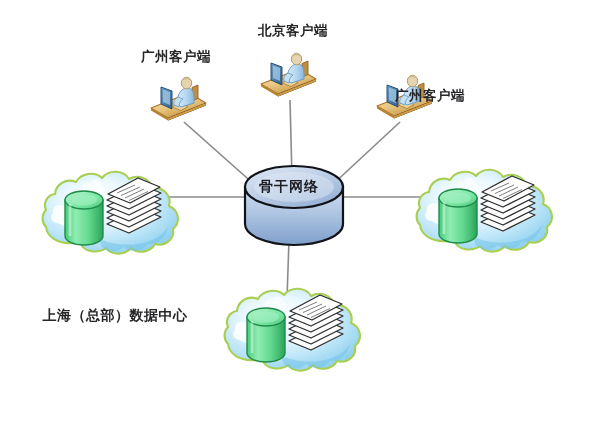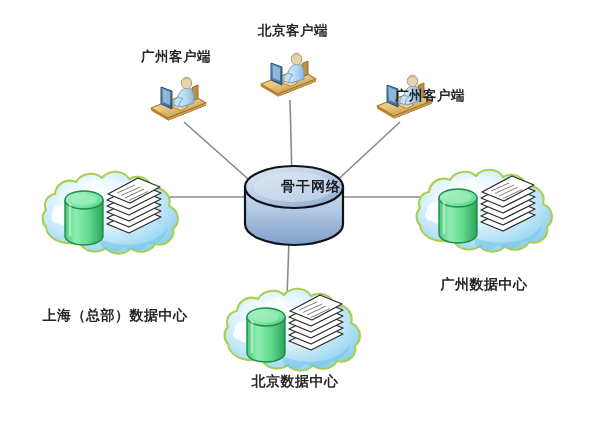--- a/index.html
+++ b/index.html
@@ -227,23 +227,21 @@
       <use href="#sym-workstation" x="148" y="74" width="62" height="48"></use>
     </g>
     <g>
       <use href="#sym-workstation" x="258" y="50" width="62" height="48"></use>
     </g>
     <g>
       <use href="#sym-workstation" x="374" y="72" width="62" height="48"></use>
     </g>
   </svg>
 
-  <div class="hub-label" style="left:259px; top:178px;margin-left:22px;">骨干网络</div>
+  <div class="hub-label" style="left:259px; top:178px;">骨干网络</div>
 
   <div class="node-label client-label" style="left:126px; top:48px; width:100px;">广州客户端</div>
   <div class="node-label client-label" style="left:243px; top:22px; width:100px;">北京客户端</div>
   <div class="node-label client-label" style="left:380px; top:48px; width:100px;margin-top:39px;">广州客户端</div>
 
   <div class="node-label dc-label" style="left:25px; top:284px; width:180px;margin-top:23px;">上海（总部）数据中心</div>
-  <div class="node-label dc-label" style="left:419px; top:276px; width:130px;">广州数据中心</div>
-  <div class="node-label dc-label" style="left:230px; top:373px; width:130px;">北京数据中心</div>
 
 </div>
 
 </body></html>

